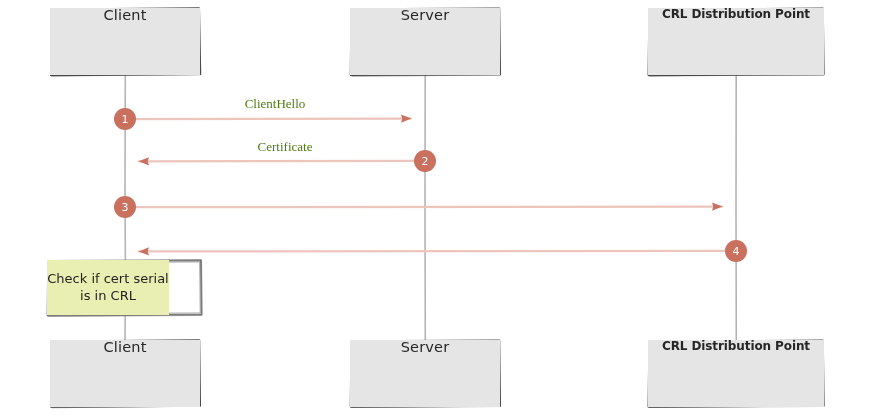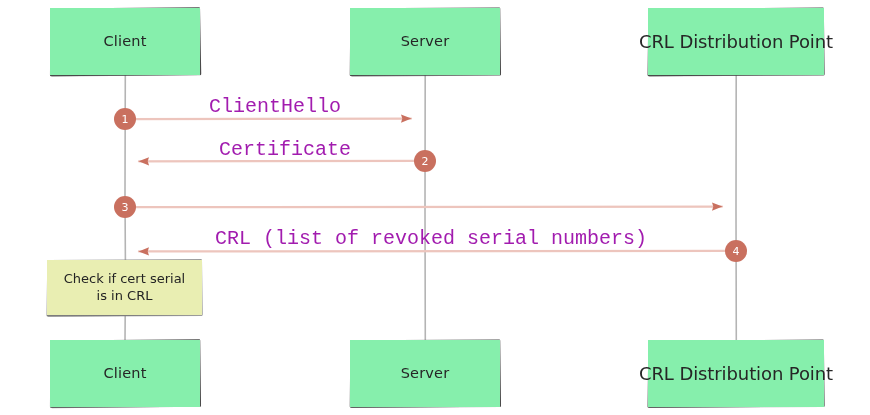--- a/index.html
+++ b/index.html
@@ -23,37 +23,38 @@
     left: 0;
     top: 0;
     width: 870px;
     height: 415px;
   }
 
   
   .actor-box {
     position: absolute;
     box-sizing: border-box;
-    background: #86efac;
+    background: #e5e5e5;
     display: flex;
-    align-items: center;
+    align-items: flex-start;
     justify-content: center;
     z-index: 5;
   }
   .actor-label {
     font-family: "DejaVu Sans", sans-serif;
     font-size: 14.5px;
     color: #262626;
     letter-spacing: 0.2px;
     white-space: nowrap;
     line-height: 1;
   }
   .actor-label.tight {
-    font-size: 18px;
+    font-size: 12px;
     letter-spacing: -0.1px;
+    font-weight: bold;
   }
 
   
   .note-box {
     position: absolute;
     box-sizing: border-box;
     background: #e9eeb2;
     display: flex;
     flex-direction: column;
     align-items: center;
@@ -64,23 +65,23 @@
     font-family: "DejaVu Sans", sans-serif;
     font-size: 13px;
     color: #242424;
     line-height: 1.28;
     white-space: nowrap;
   }
 
   
   .msg-label {
     position: absolute;
-    font-family: Liberation Mono, monospace;
-    font-size: 20px;
-    color: #a21caf;
+    font-family: Liberation Serif, serif;
+    font-size: 13px;
+    color: #4d7c0f;
     white-space: nowrap;
     transform: translateX(-50%);
     z-index: 7;
     line-height: 1;
   }
 
   
   .seq-num {
     position: absolute;
     width: 22px;
@@ -181,31 +182,30 @@
   </div>
 
   <div class="actor-box" style="left:350px; top:340px; width:150px; height:67px;">
     <span class="actor-label">Server</span>
   </div>
 
   <div class="actor-box" style="left:648px; top:340px; width:176px; height:67px;">
     <span class="actor-label tight">CRL Distribution Point</span>
   </div>
 
-  <div class="note-box" style="left:47px; top:260px; width:155px; height:55px;">
+  <div class="note-box" style="left:47px; top:260px; width:122px; height:55px;">
     <span class="note-line">Check if cert serial</span>
     <span class="note-line">is in CRL</span>
   </div>
 
   <div class="msg-label" style="left:275px; top:97px;">ClientHello</div>
 
   <div class="msg-label" style="left:285px; top:140px;">Certificate</div>
 
 
-  <div class="msg-label" style="left:431px; top:229px;">CRL (list of revoked serial numbers)</div>
 
   <div class="seq-num" style="left:125px; top:119px;">1</div>
 
   <div class="seq-num" style="left:425px; top:161px;">2</div>
 
   <div class="seq-num" style="left:125px; top:207px;">3</div>
 
   <div class="seq-num" style="left:736px; top:251px;">4</div>
 
 </div>

